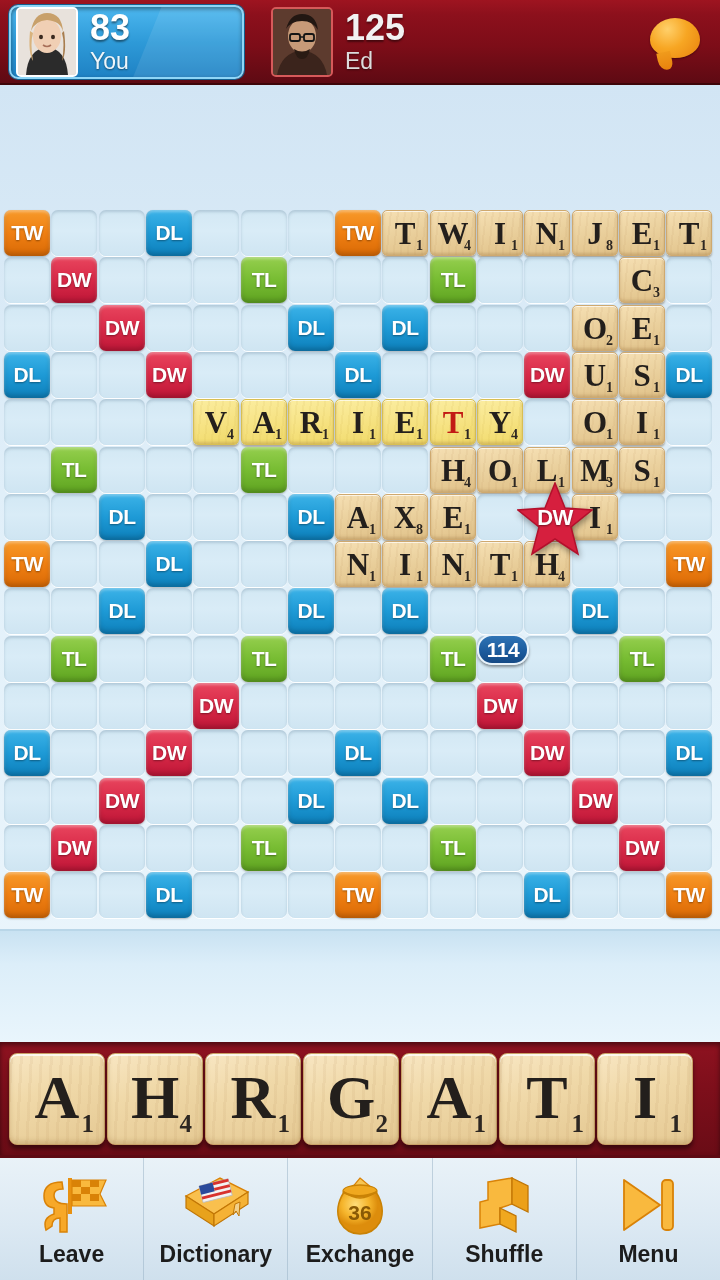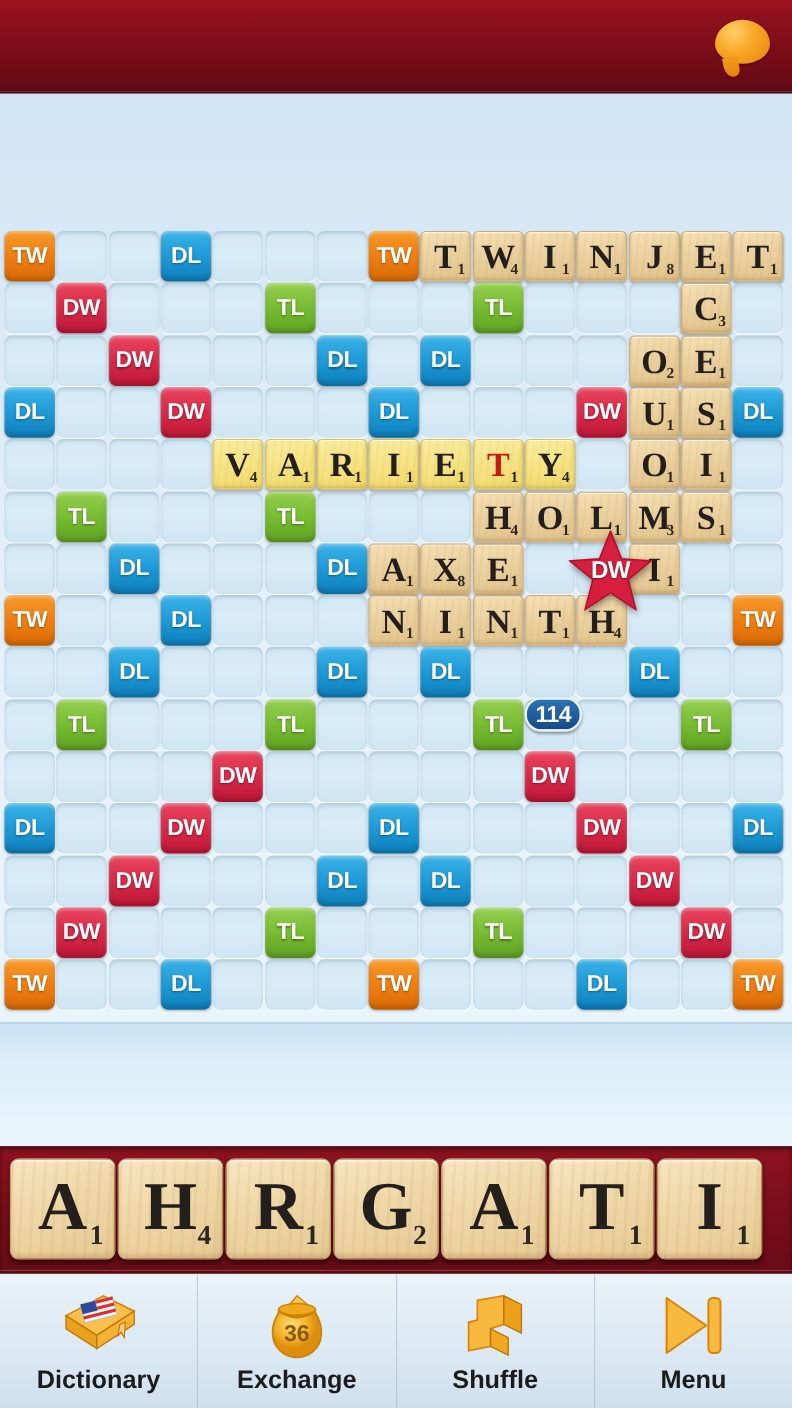--- a/index.html
+++ b/index.html
@@ -164,21 +164,58 @@
     font-family:"Liberation Sans", sans-serif; }
   .bagnum{ position:absolute; left:0; right:0; top:30px; text-align:center;
     font-size:21px; font-weight:bold; color:#8a5a05; }
 </style>
 </head>
 <body>
 
 <div id="header">
 
 
-
+  <div class="player" id="p1">
+    <div class="avatar">
+      <svg width="58" height="66" viewBox="0 0 58 66">
+        <rect width="58" height="66" fill="#e8e2dc"></rect>
+        <path d="M8 66 Q10 40 29 38 Q48 40 50 66 Z" fill="#2b2b2b"></path>
+        <ellipse cx="29" cy="27" rx="14" ry="17" fill="#f0cfb4"></ellipse>
+        <path d="M13 22 Q16 4 29 4 Q44 4 45 23 Q43 12 29 11 Q17 12 13 22Z" fill="#c8a06a"></path>
+        <path d="M12 22 Q10 44 15 52 Q12 34 15 24Z" fill="#d9b37d"></path>
+        <path d="M46 22 Q49 44 44 52 Q47 34 44 24Z" fill="#a87d4e"></path>
+        <ellipse cx="23" cy="28" rx="2" ry="2.3" fill="#3a2a20"></ellipse>
+        <ellipse cx="35" cy="28" rx="2" ry="2.3" fill="#3a2a20"></ellipse>
+        <path d="M25 36 Q29 39 33 36" stroke="#a8705a" stroke-width="1.6" fill="none"></path>
+      </svg>
+    </div>
+    <div class="scorebox">
+      <div class="score">83</div>
+      <div class="pname">You</div>
+    </div>
+  </div>
+
+  <div class="player" id="p2">
+    <div class="avatar">
+      <svg width="58" height="66" viewBox="0 0 58 66">
+        <rect width="58" height="66" fill="#5d3b2e"></rect>
+        <path d="M4 66 Q8 44 29 41 Q50 44 54 66 Z" fill="#3b241c"></path>
+        <ellipse cx="29" cy="27" rx="14" ry="17" fill="#c79a78"></ellipse>
+        <path d="M13 20 Q17 5 29 5 Q43 5 45 21 Q40 12 29 12 Q18 12 13 20Z" fill="#221712"></path>
+        <rect x="17" y="25" width="10" height="7" rx="2" fill="none" stroke="#141414" stroke-width="1.8"></rect>
+        <rect x="31" y="25" width="10" height="7" rx="2" fill="none" stroke="#141414" stroke-width="1.8"></rect>
+        <line x1="27" y1="28" x2="31" y2="28" stroke="#141414" stroke-width="1.6"></line>
+        <path d="M21 40 Q29 45 37 40 Q35 50 29 50 Q23 50 21 40Z" fill="#2a1b14"></path>
+      </svg>
+    </div>
+    <div class="scorebox">
+      <div class="score">125</div>
+      <div class="pname">Ed</div>
+    </div>
+  </div>
 
   <div id="chat-btn">
     <div class="bubble"></div>
   </div>
 </div>
 
 <div id="board">
     <div class="cell bonus b-TW" style="left: 0px; top: 0px;">TW</div>
     <div class="cell empty" style="left: 47px; top: 0px;"></div>
     <div class="cell empty" style="left: 95px; top: 0px;"></div>
@@ -547,20 +584,31 @@
       <span class="rv">1</span>
     </div>
     <div class="racktile">
       <span class="rl">I</span>
       <span class="rv">1</span>
     </div>
   </div>
 
 <div id="toolbar">
 
+  <div class="tbtn">
+    <div class="ic">
+      <svg width="80" height="62" viewBox="0 0 80 62">
+        <path d="M30 8 Q12 8 12 22 Q12 33 22 34 L22 40 Q10 44 14 56 L20 52 Q20 44 28 44 L28 58 L35 58 L35 30 Q22 30 22 21 Q22 15 31 15 Z" fill="#f7a828" stroke="#d98207" stroke-width="1.5"></path>
+        <path d="M36 4 L36 40 L40 40 L40 4 Z" fill="#e89110"></path>
+        <path d="M40 6 L74 6 L68 20 L74 32 L40 32 Z" fill="#f9b93e" stroke="#d98207" stroke-width="1.2"></path>
+        <path d="M40 6 L49 6 L49 13 L40 13 Z M58 6 L67 6 L67 13 L58 13 Z M49 13 L58 13 L58 20 L49 20 Z M40 20 L49 20 L49 27 L40 27 Z M58 20 L67 20 L67 27 L58 27 Z" fill="#d98207"></path>
+      </svg>
+    </div>
+    <div class="lb">Leave</div>
+  </div>
 
   <div class="tbtn">
     <div class="ic">
       <svg width="80" height="62" viewBox="0 0 80 62">
         <path d="M10 22 L44 4 L72 18 L38 40 Z" fill="#f9c04e" stroke="#d98207" stroke-width="1.4"></path>
         <path d="M10 22 L38 40 L38 52 L10 34 Z" fill="#e8a21c" stroke="#c07606" stroke-width="1.2"></path>
         <path d="M38 40 L72 18 L72 30 L38 52 Z" fill="#f5b235" stroke="#c07606" stroke-width="1.2"></path>
         <rect x="23" y="12" width="30" height="17" transform="rotate(-14 23 12)" fill="#f2f2f2" stroke="#bbb" stroke-width=".8"></rect>
         <g transform="rotate(-14 23 12)">
           <rect x="23" y="12" width="14" height="9" fill="#2b4a9b"></rect>

